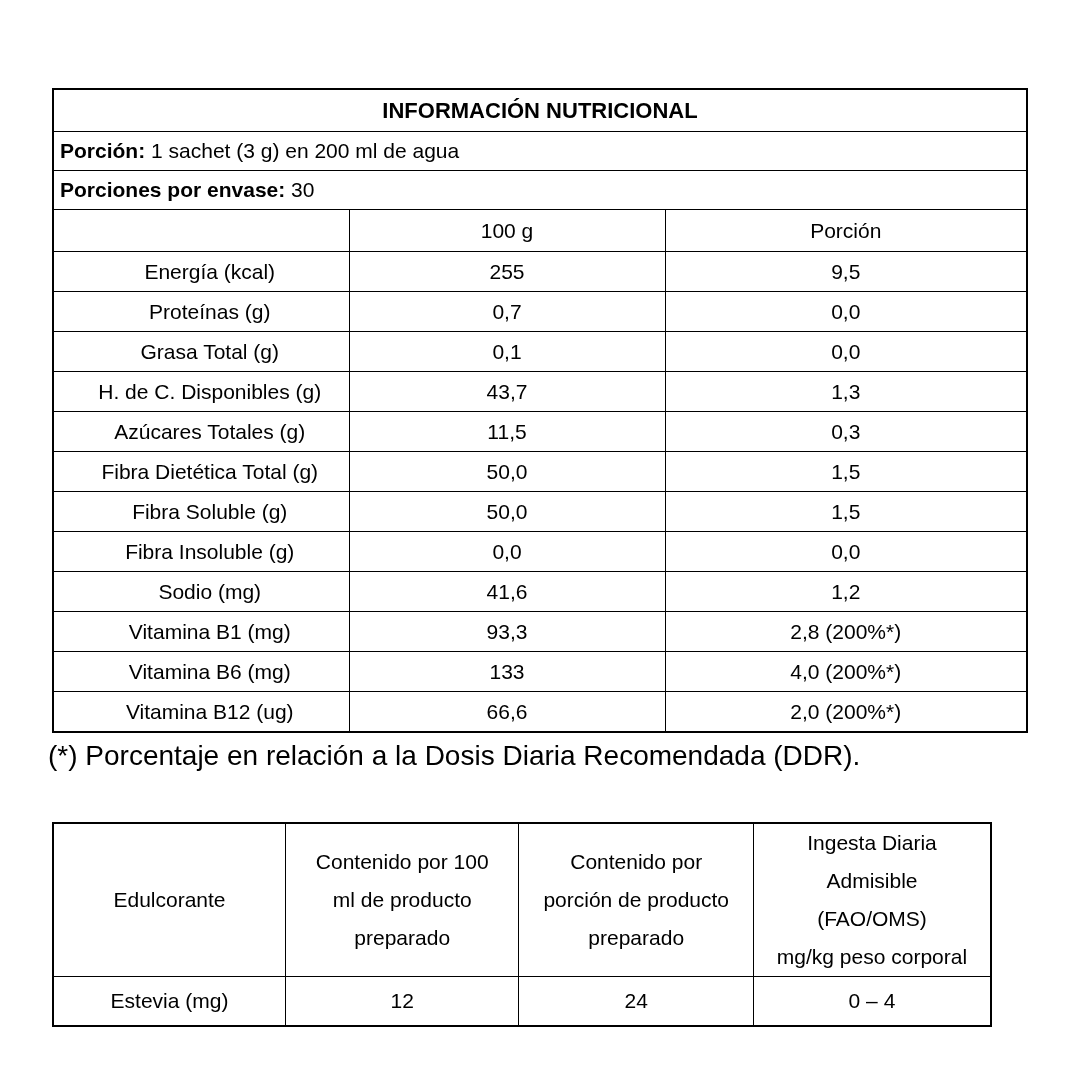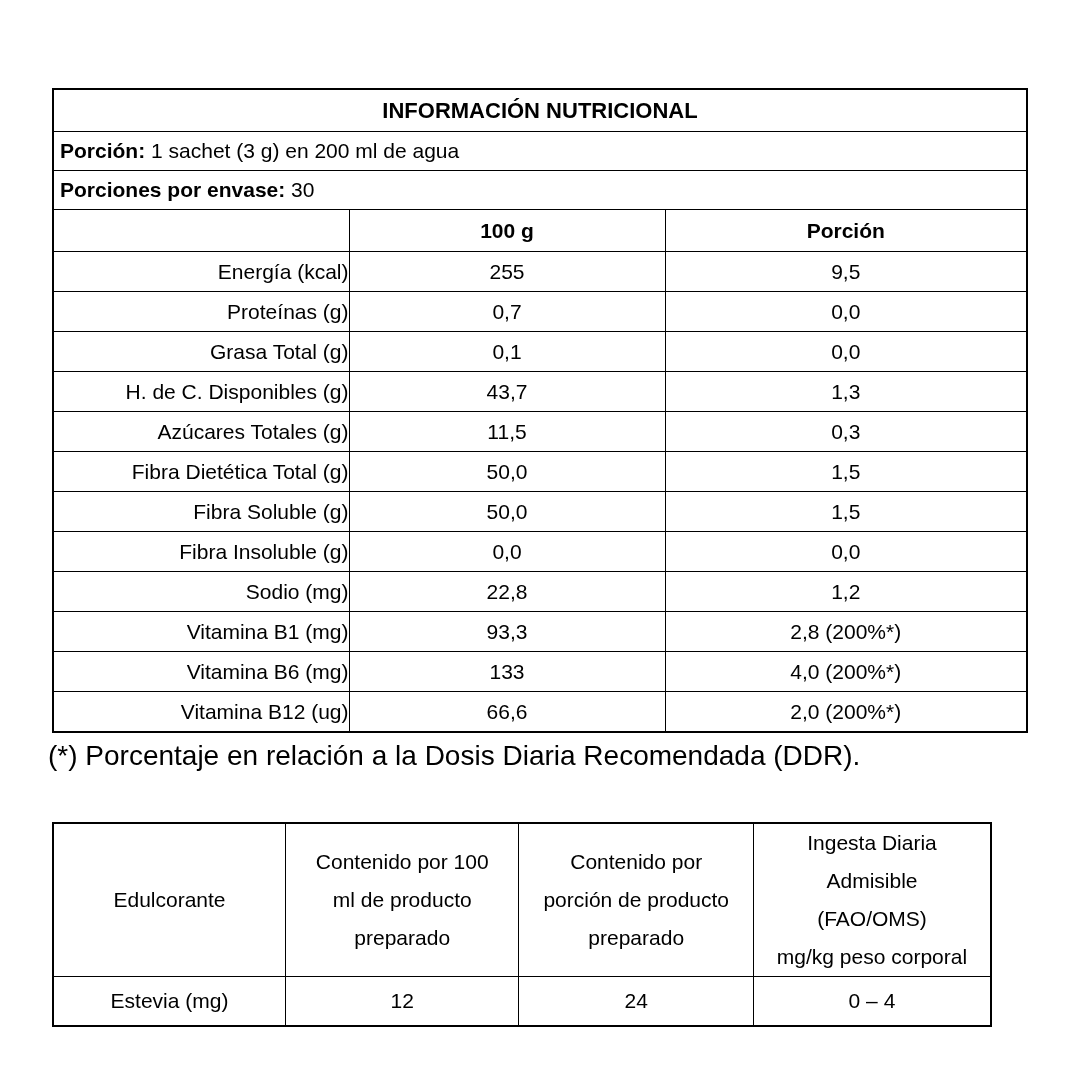--- a/index.html
+++ b/index.html
@@ -47,26 +47,26 @@
     border-bottom: 1px solid #000;
   }
   .nutri .info-cell {
     text-align: left;
     padding-left: 6px;
     height: 38px;
   }
   .nutri .info-cell b { font-weight: bold; }
   .nutri .hdr {
     text-align: center;
-    font-weight: bold;
+    font-weight: normal;
     height: 41px;
   }
   .nutri .blank-hdr { border-right: 1px solid #000; }
   .nutri .name {
-    text-align: right;
+    text-align: center;
     padding-left: 17px;
   }
   .nutri .num {
     text-align: center;
   }
   .col-name { width: 296px; }
   .col-100 { width: 316px; }
   .col-por { width: 362px; }
 
   .footnote {
@@ -165,21 +165,21 @@
         <td class="num">50,0</td>
         <td class="num">1,5</td>
       </tr>
       <tr>
         <td class="name">Fibra Insoluble (g)</td>
         <td class="num">0,0</td>
         <td class="num">0,0</td>
       </tr>
       <tr>
         <td class="name">Sodio (mg)</td>
-        <td class="num">22,8</td>
+        <td class="num">41,6</td>
         <td class="num">1,2</td>
       </tr>
       <tr>
         <td class="name">Vitamina B1 (mg)</td>
         <td class="num">93,3</td>
         <td class="num">2,8 (200%*)</td>
       </tr>
       <tr>
         <td class="name">Vitamina B6 (mg)</td>
         <td class="num">133</td>

